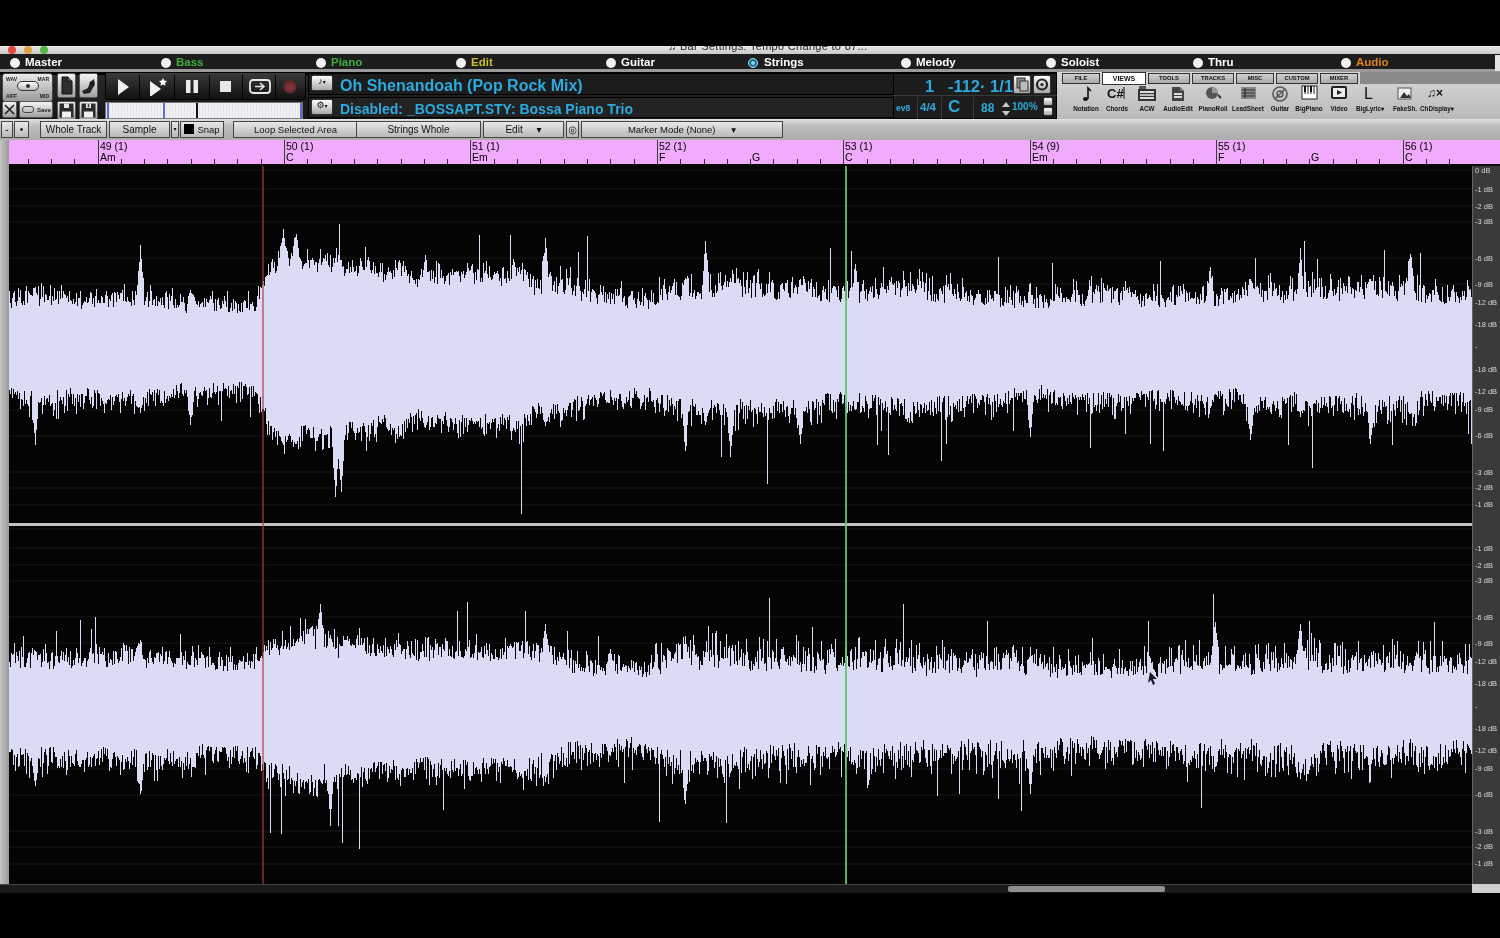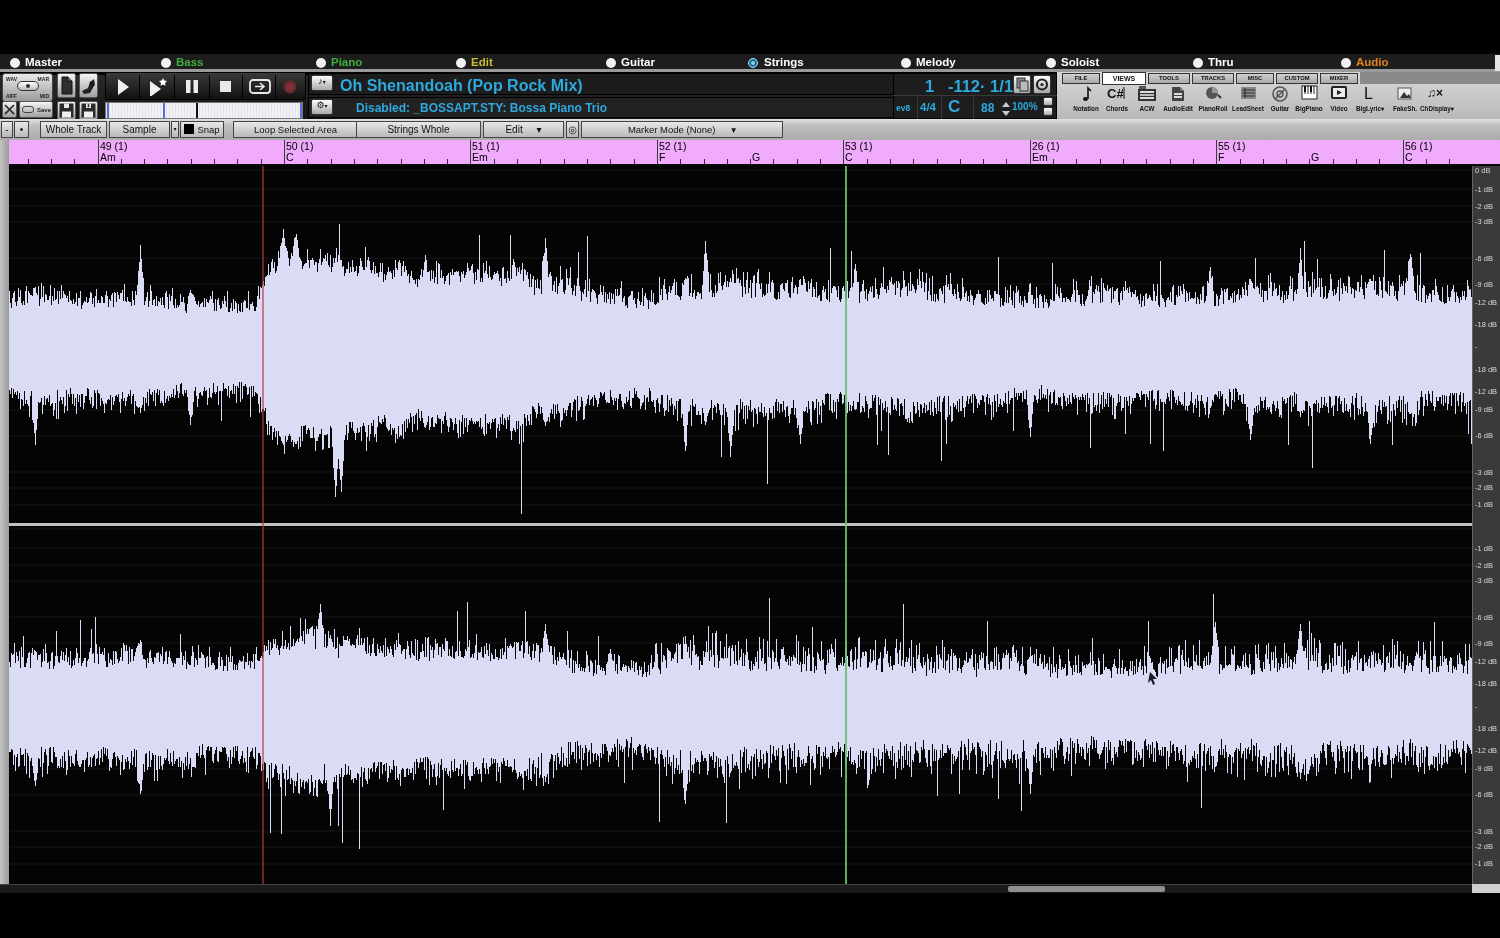--- a/index.html
+++ b/index.html
@@ -42,20 +42,26 @@
 #wavezone{left:0;top:166px;width:1500px;height:718px;background:#040404;}
 #leftstrip{left:0;top:140px;width:9px;height:750px;background:linear-gradient(90deg,#c4c4c4,#9a9a9a);}
 #dbcol{left:1472px;top:166px;width:28px;height:718px;background:#3a3a3a;border-left:1px solid #666;}
 .dbl{position:absolute;left:0;width:26px;font-size:7.5px;color:#d8d8d8;text-align:left;padding-left:2px;}
 #scrollrow{left:0;top:884px;width:1500px;height:9px;background:#1a1a1a;border-top:1px solid #444;}
 #thumb{left:1008px;top:1px;width:157px;height:6px;background:#8f8f8f;border-radius:2px;}
 #corner{left:1472px;top:884px;width:28px;height:9px;background:#cfcfcf;}
 </style></head><body>
 <div id="app">
 
+  <div class="abs" id="titlebar">
+    <div class="tl" style="left:8px;background:#e4493f;"></div>
+    <div class="tl" style="left:24px;background:#e0a33e;"></div>
+    <div class="tl" style="left:40px;background:#53b944;"></div>
+    <div id="tbtext">♫ Bar Settings: Tempo Change to 87...</div>
+  </div>
 
   <div class="abs" id="trackrow">
     <span class="rdo" style="left:10px"></span>
       <span class="trk" style="left:25px;color:#fff">Master</span>
     <span class="rdo" style="left:161px"></span>
       <span class="trk" style="left:176px;color:#3fae3f">Bass</span>
     <span class="rdo" style="left:316px"></span>
       <span class="trk" style="left:331px;color:#3fae3f">Piano</span>
     <span class="rdo" style="left:456px"></span>
       <span class="trk" style="left:471px;color:#c8be2f">Edit</span>
@@ -157,21 +163,21 @@
       <div class="abs" style="left:57px;top:0;width:2px;height:15px;background:#5a6ed8"></div>
       <div class="abs" style="left:90px;top:0;width:2px;height:15px;background:#111"></div>
       <div class="abs" style="left:194px;top:0;width:2px;height:15px;background:#5a6ed8"></div>
     </div>
 
     <div id="titlefield"></div>
     <div id="stylefield"></div>
     <div class="smbtn" style="left:311px;top:0px;">♪<span style="font-size:6px">▾</span></div>
     <div class="smbtn" style="left:311px;top:24px;">⚙<span style="font-size:6px">▾</span></div>
     <div class="cy abs" style="left:340px;top:2px;font-size:16px;white-space:nowrap;">Oh Shenandoah (Pop Rock Mix)</div>
-    <div class="cy abs" style="left:356px;top:26px;font-size:12px;">Disabled: _BOSSAPT.STY: Bossa Piano Trio</div>
+    <div class="cy abs" style="left:340px;top:26px;font-size:14px;">Disabled: _BOSSAPT.STY: Bossa Piano Trio</div>
 
     <div class="abs" style="left:893px;top:-2px;width:164px;height:46px;background:#1d1d1d;border:1px solid #000;"></div>
     <div class="abs" style="left:893px;top:20px;width:164px;height:1px;background:#3a3a3a;"></div>
     <div class="abs" style="left:917px;top:22px;width:1px;height:22px;background:#3a3a3a;"></div>
     <div class="abs" style="left:941px;top:22px;width:1px;height:22px;background:#3a3a3a;"></div>
     <div class="abs" style="left:973px;top:22px;width:1px;height:22px;background:#3a3a3a;"></div>
     <div class="cy abs" style="left:925px;top:2px;font-size:16.5px;">1&nbsp;&nbsp; -112· 1/1</div>
     <div class="smbtn" style="left:1013px;top:0px;width:18px;height:19px;"><svg width="16" height="17" viewBox="0 0 16 17">
           <rect x="3" y="2" width="8" height="10" fill="#888" stroke="#333"></rect>
           <rect x="6" y="5" width="8" height="10" fill="#bbb" stroke="#333"></rect>
@@ -279,21 +285,21 @@
     <div class="barnum" style="left:100px">49 (1)</div>
       <div class="chord" style="left:100px">Am</div>
       <div class="barnum" style="left:286px">50 (1)</div>
       <div class="chord" style="left:286px">C</div>
       <div class="barnum" style="left:472px">51 (1)</div>
       <div class="chord" style="left:472px">Em</div>
       <div class="barnum" style="left:659px">52 (1)</div>
       <div class="chord" style="left:659px">F</div>
       <div class="barnum" style="left:845px">53 (1)</div>
       <div class="chord" style="left:845px">C</div>
-      <div class="barnum" style="left:1032px">26 (1)</div>
+      <div class="barnum" style="left:1032px">54 (9)</div>
       <div class="chord" style="left:1032px">Em</div>
       <div class="barnum" style="left:1218px">55 (1)</div>
       <div class="chord" style="left:1218px">F</div>
       <div class="barnum" style="left:1405px">56 (1)</div>
       <div class="chord" style="left:1405px">C</div>
       <div class="chord" style="left:752px">G</div>
       <div class="chord" style="left:1311px">G</div>
     <div class="tick" style="left:27.6px;height:5px"></div>
       <div class="tick" style="left:50.9px;height:5px"></div>
       <div class="tick" style="left:74.2px;height:5px"></div>

